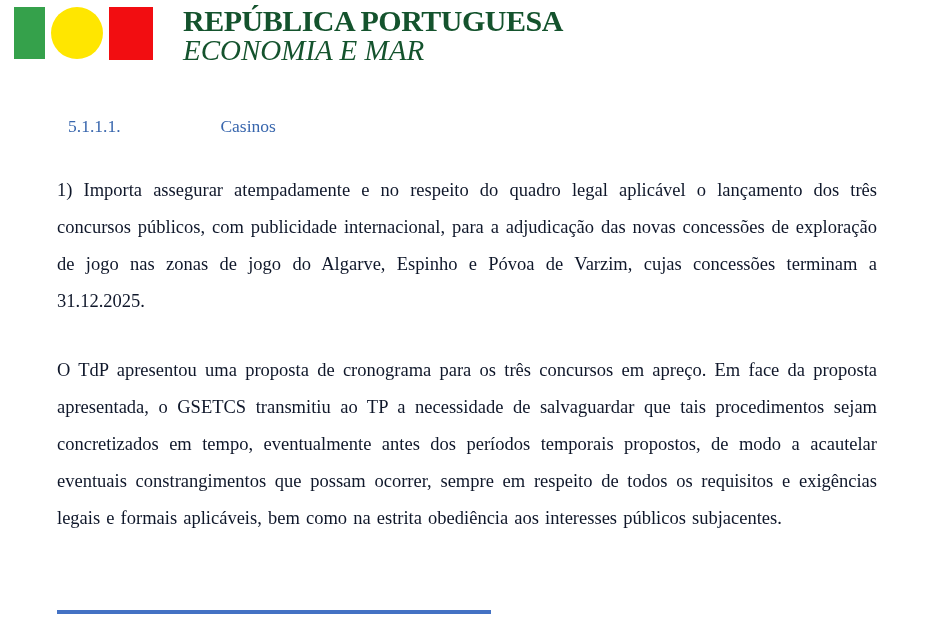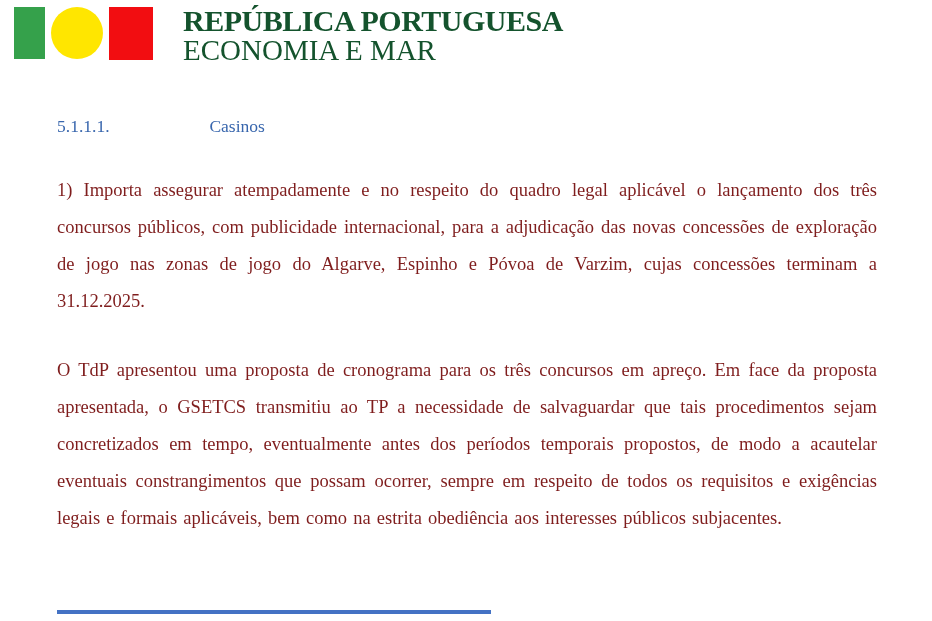--- a/index.html
+++ b/index.html
@@ -46,47 +46,48 @@
     letter-spacing: -0.5px;
     line-height: 30px;
     white-space: nowrap;
   }
   .wm-line2 {
     font-size: 29px;
     font-weight: 400;
     letter-spacing: 0px;
     line-height: 29px;
     white-space: nowrap;
+    font-style: italic;
   }
 
   
   .section-heading {
     position: absolute;
-    left: 57px;
+    left: 68px;
     top: 116px;
     font-size: 17.5px;
     color: #3866ad;
   }
   .sec-num {
     display: inline-block;
     width: 148px;
   }
   .sec-title {
     display: inline-block;
   }
 
   
   .body-par {
     position: absolute;
     left: 57px;
     width: 820px;
     margin: 0;
     font-size: 18.5px;
     line-height: 37px;
-    color: #7f1d1d;
+    color: #0f172a;
     text-align: justify;
     word-spacing: 1.5px;
   }
   .par1 { top: 172px; }
   .par2 { top: 352px; }
 
   
   .footer-rule {
     position: absolute;
     left: 57px;

